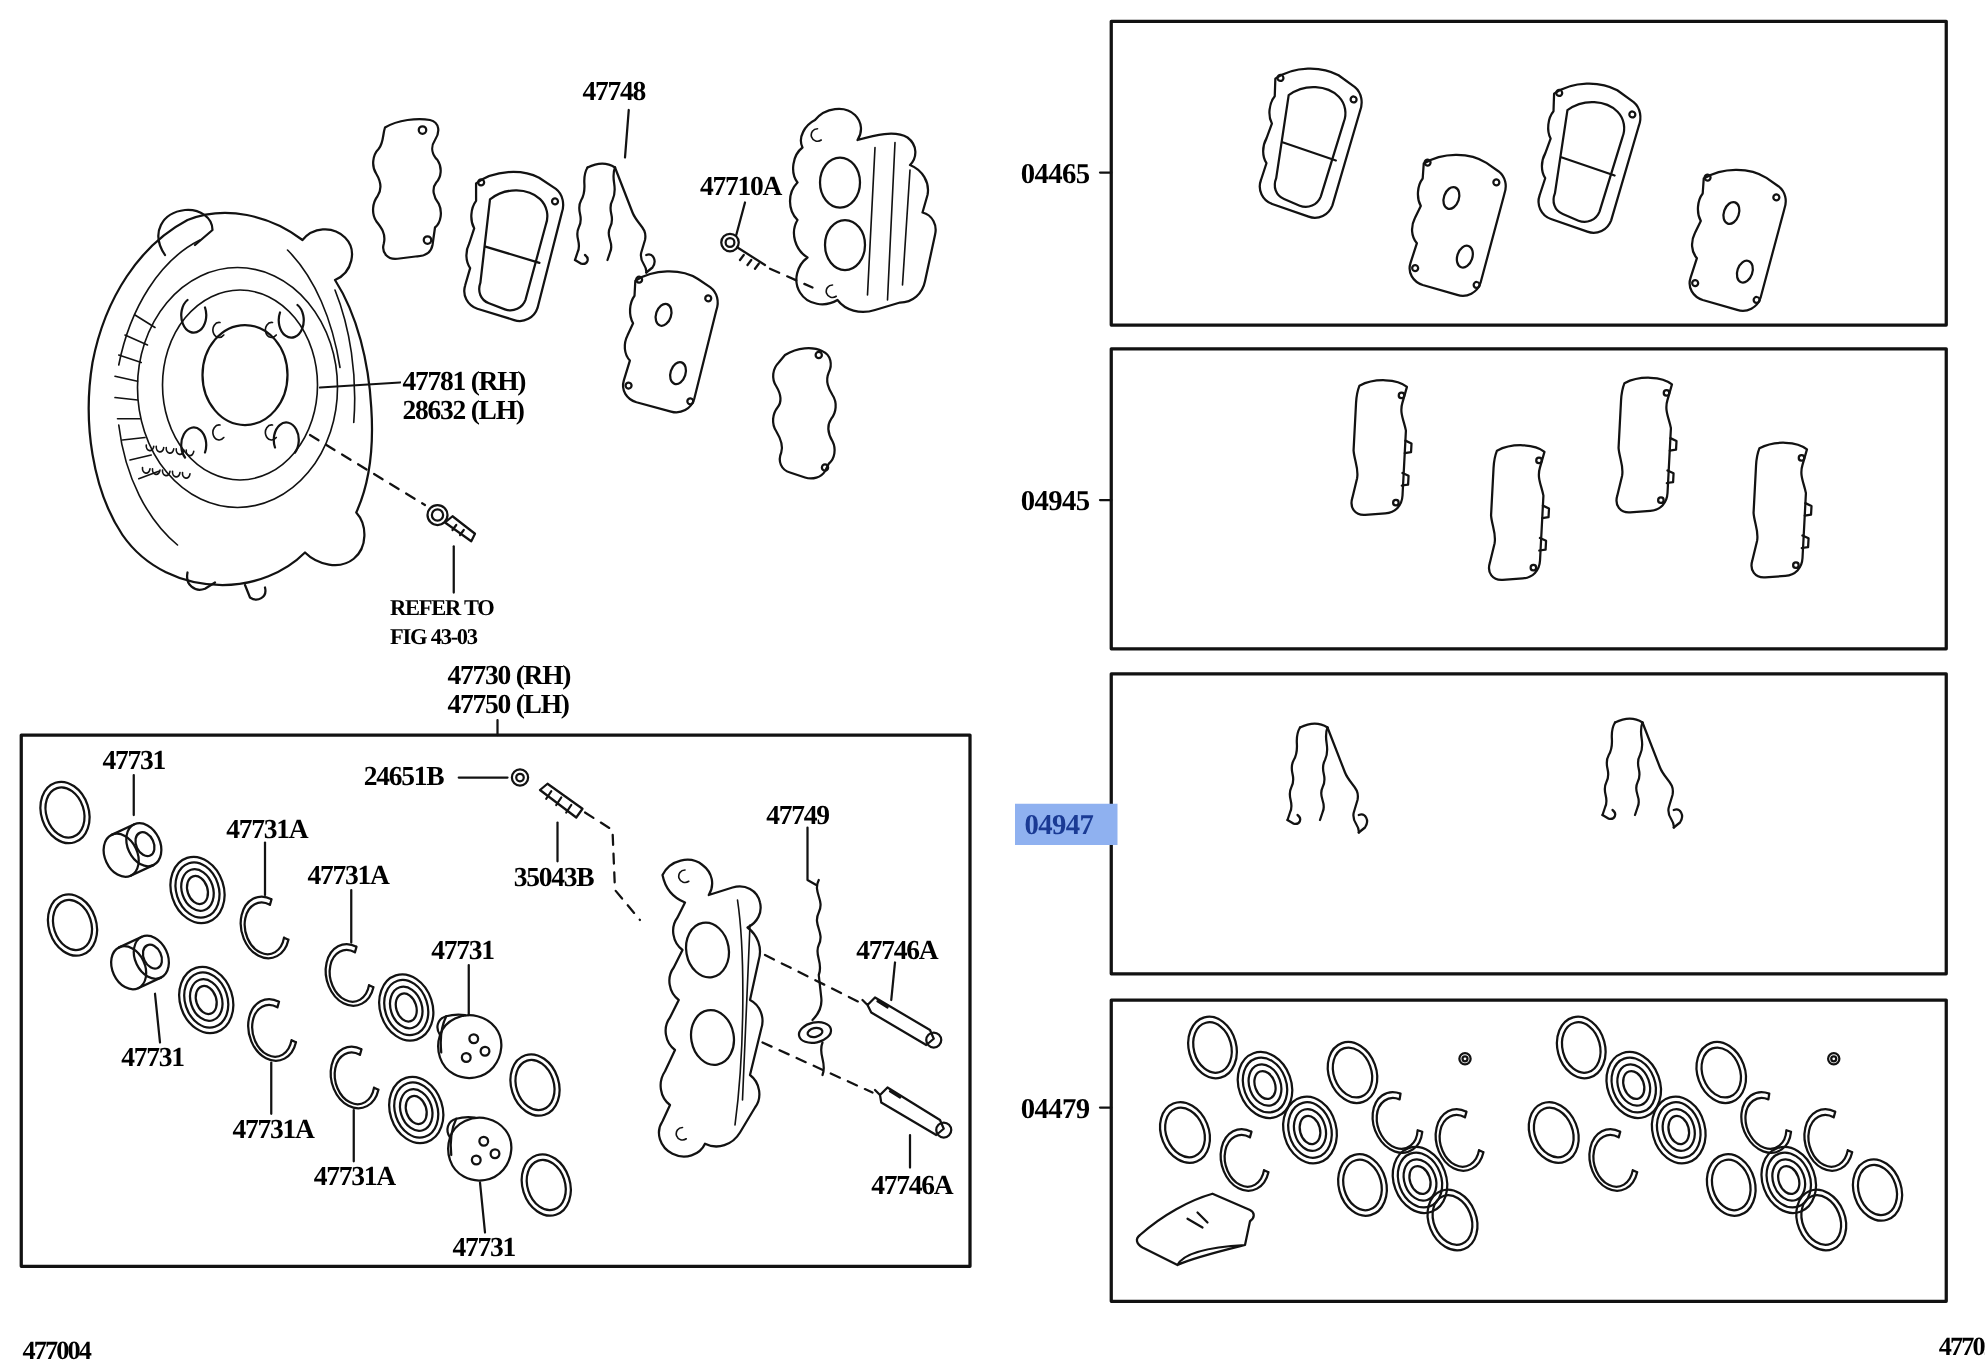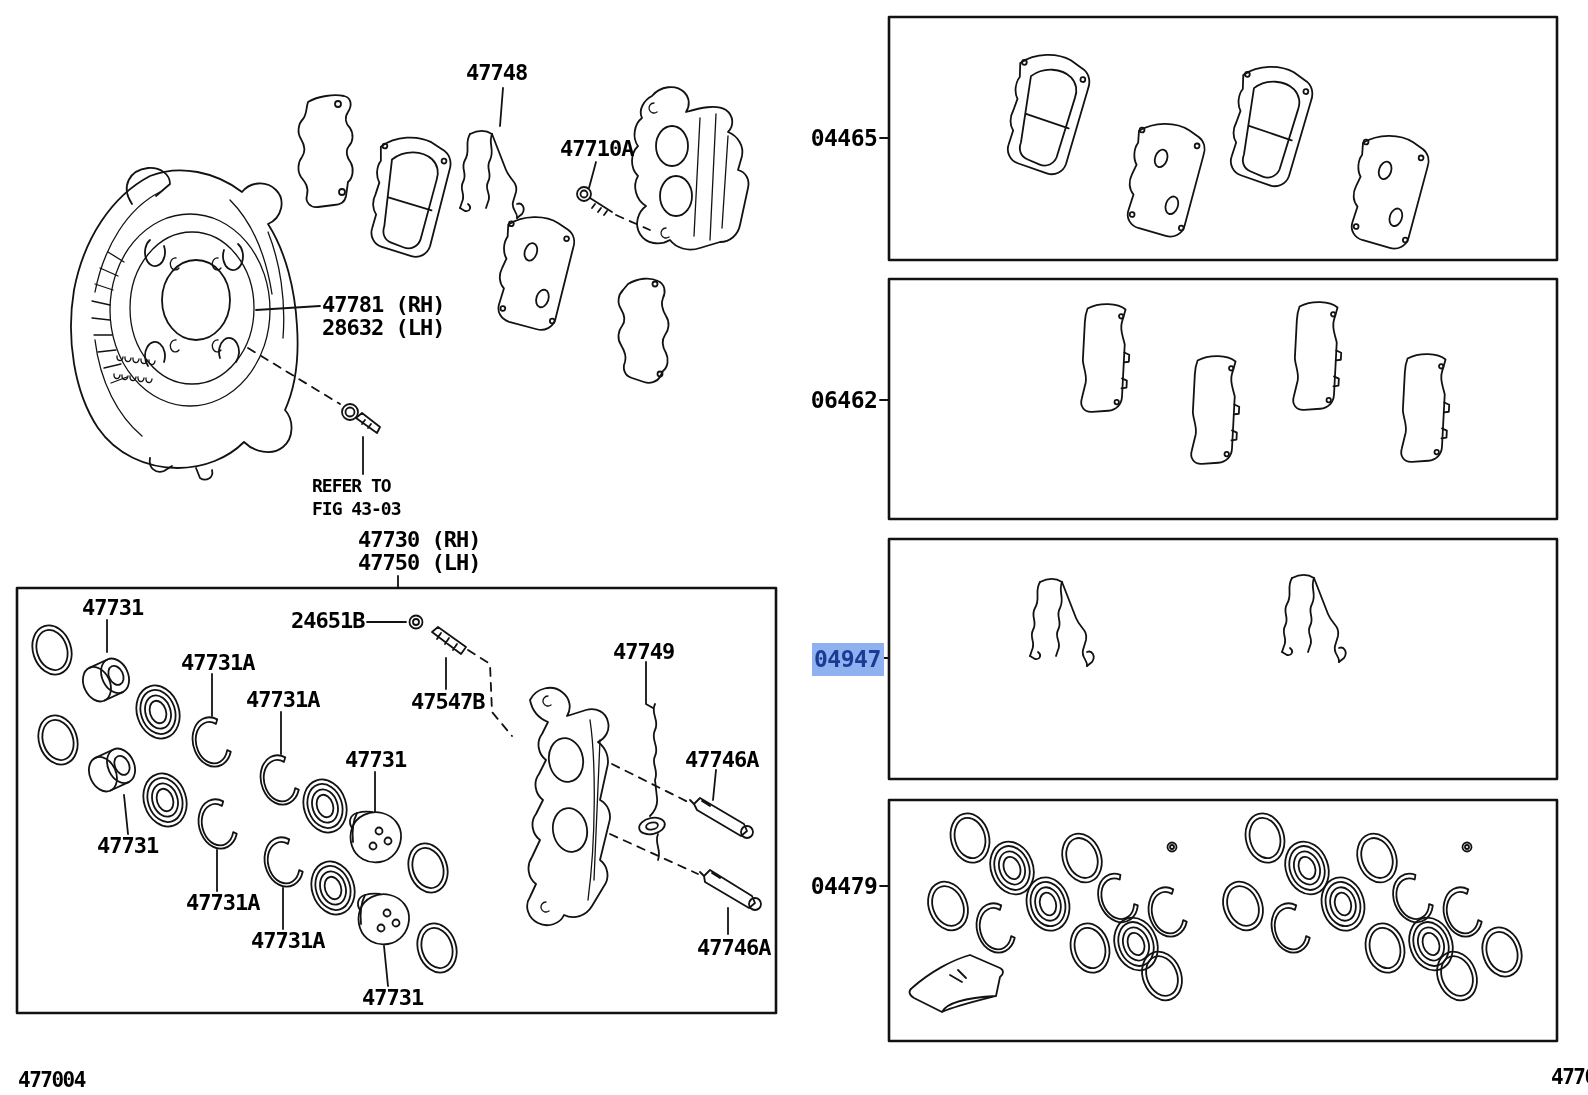--- a/index.html
+++ b/index.html
@@ -4,25 +4,25 @@
 <style>
   html,body{margin:0;padding:0;background:#fff;}
   #stage{position:relative;width:1588px;height:1095px;background:#fff;overflow:hidden;
          font-family:"DejaVu Sans Mono","Liberation Mono",monospace;}
   #art{position:absolute;left:0;top:0;z-index:0;}
   #art *{stroke:#121212;fill:none;stroke-width:1.8;stroke-linecap:round;stroke-linejoin:round;}
   #art .frame{stroke-width:2.6;}
   #art .thin{stroke-width:1.3;}
   #art .dash{stroke-dasharray:8 7;}
   .lbl{position:absolute;z-index:2;color:#000;font-weight:bold;font-size:22px;
-       line-height:1;letter-spacing:-1px;white-space:nowrap;}
+       line-height:1;letter-spacing:-1px;white-space:nowrap;font-family:Liberation Serif, serif;}
   .note{font-size:18px;}
   .code{font-size:23px;letter-spacing:-0.5px;width:72px;text-align:center;}
-  .code.highlighted{background:#8FB1F0;color:#1A3A94;text-align:left;
-       padding:5px 4px 5px 2px;width:66px;margin-top:-5px;}
+  .code.highlighted{background:#8FB1F0;color:#1A3A94;text-align:center;
+       padding:5px 14px 5px 2px;width:66px;margin-top:-5px;}
   .corner{font-size:21px;letter-spacing:-1.5px;}
 </style>
 </head>
 <body>
 
 <div id="stage">
 
 <svg id="art" width="1588" height="1095" viewBox="0 0 1588 1095">
   <defs>
     <g id="ringP">
@@ -289,30 +289,30 @@
 <div class="lbl note" style="left:312px;top:500px">FIG 43-03</div>
 
 <div class="lbl" style="left:358px;top:529px">47730 (RH)</div>
 <div class="lbl" style="left:358px;top:552px">47750 (LH)</div>
 
 <div class="lbl" style="left:82px;top:597px">47731</div>
 <div class="lbl" style="left:291px;top:610px">24651B</div>
 <div class="lbl" style="left:181px;top:652px">47731A</div>
 <div class="lbl" style="left:246px;top:689px">47731A</div>
 <div class="lbl" style="left:613px;top:641px">47749</div>
-<div class="lbl" style="left:411px;top:691px">47547B</div>
+<div class="lbl" style="left:411px;top:691px">35043B</div>
 <div class="lbl" style="left:345px;top:749px">47731</div>
 <div class="lbl" style="left:685px;top:749px">47746A</div>
 <div class="lbl" style="left:97px;top:835px">47731</div>
 <div class="lbl" style="left:186px;top:892px">47731A</div>
 <div class="lbl" style="left:251px;top:930px">47731A</div>
 <div class="lbl" style="left:362px;top:987px">47731</div>
 <div class="lbl" style="left:697px;top:937px">47746A</div>
 
 <div class="lbl code" style="left:808px;top:127px">04465</div>
-<div class="lbl code" style="left:808px;top:389px">06462</div>
+<div class="lbl code" style="left:808px;top:389px">04945</div>
 <div class="lbl code highlighted" style="left: 812px; top: 648px; background: rgb(143, 177, 240); color: rgb(26, 58, 148);">04947</div>
 <div class="lbl code" style="left:808px;top:875px">04479</div>
 
 <div class="lbl corner" style="left:18px;top:1070px">477004</div>
 <div class="lbl corner" style="left:1551px;top:1067px">477025</div>
 
 </div>
 
 </body></html>

